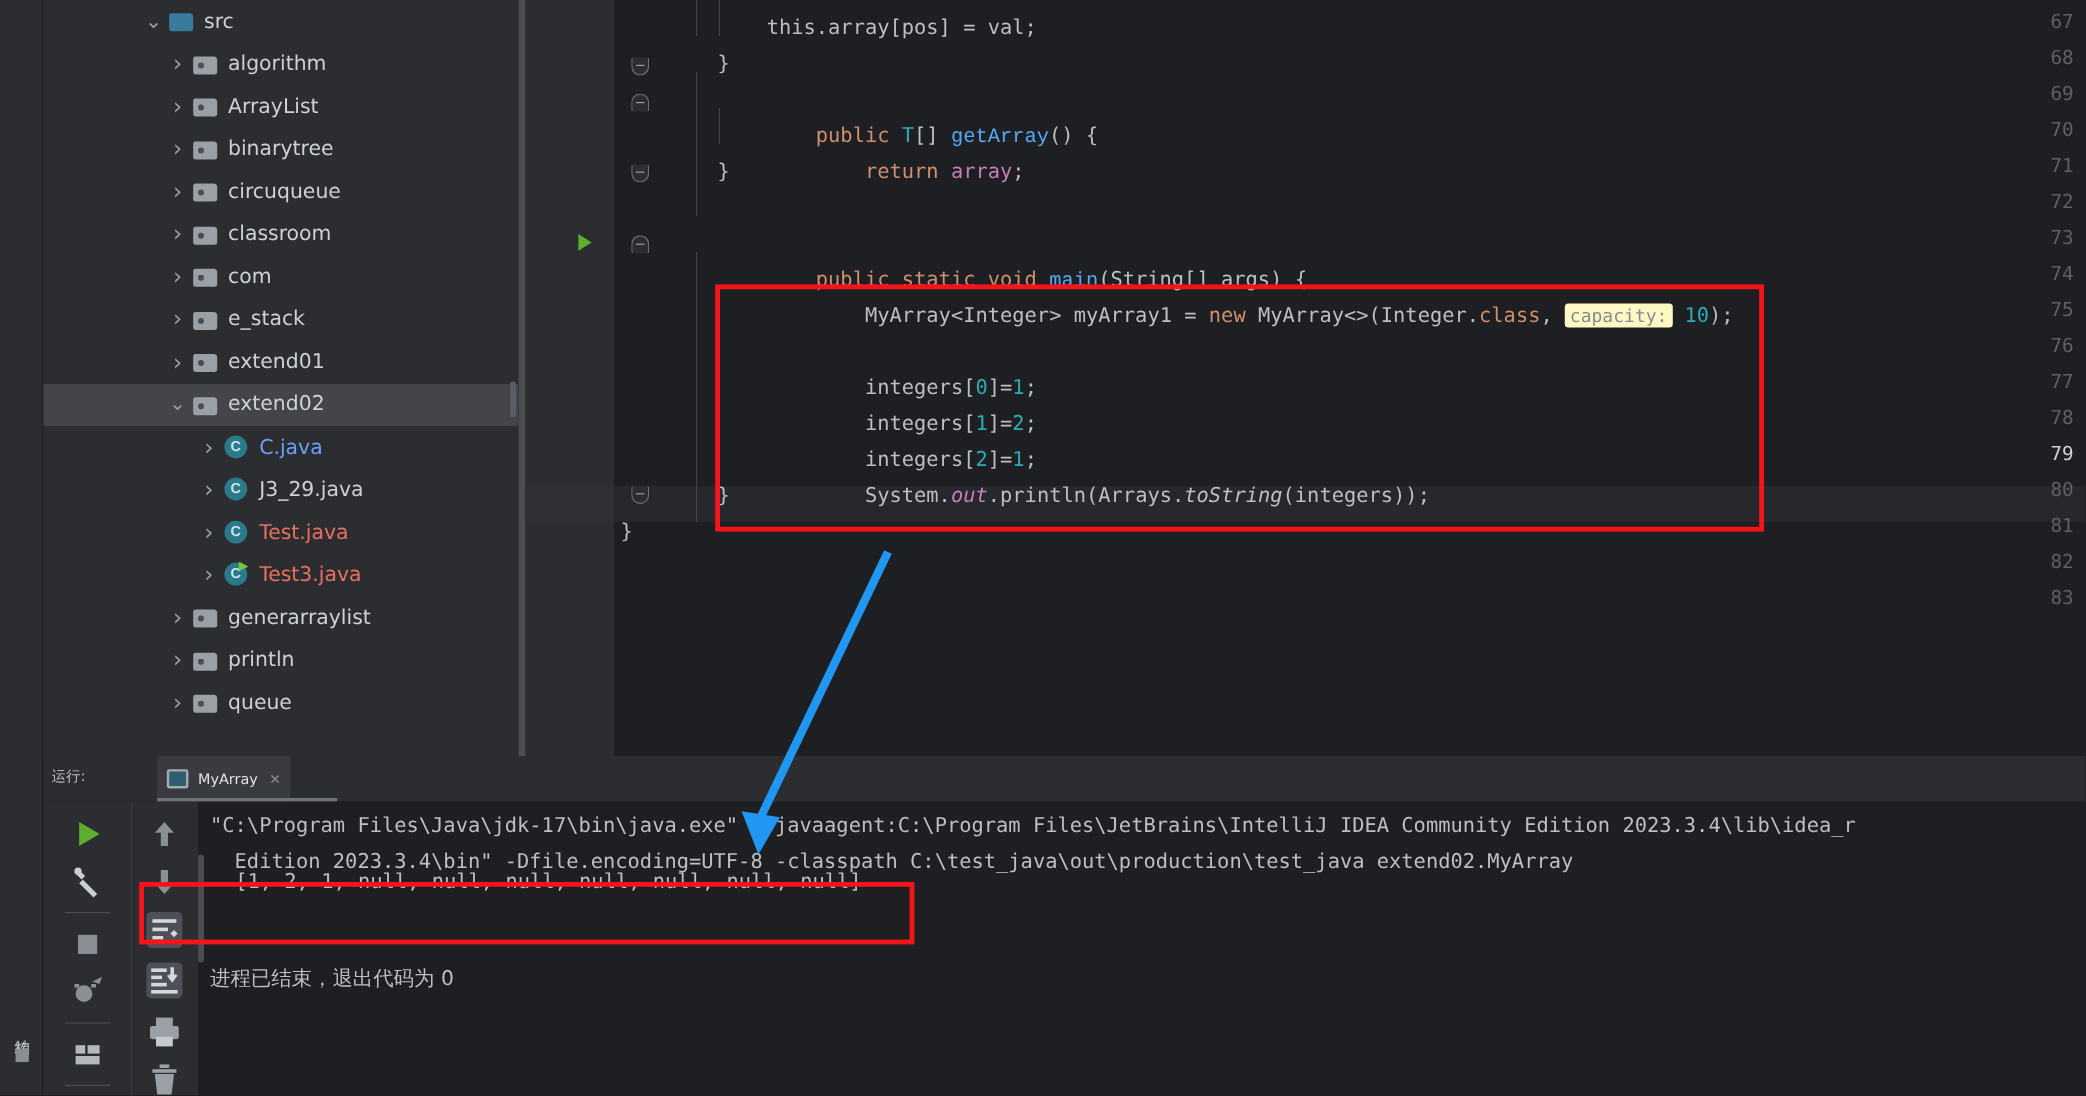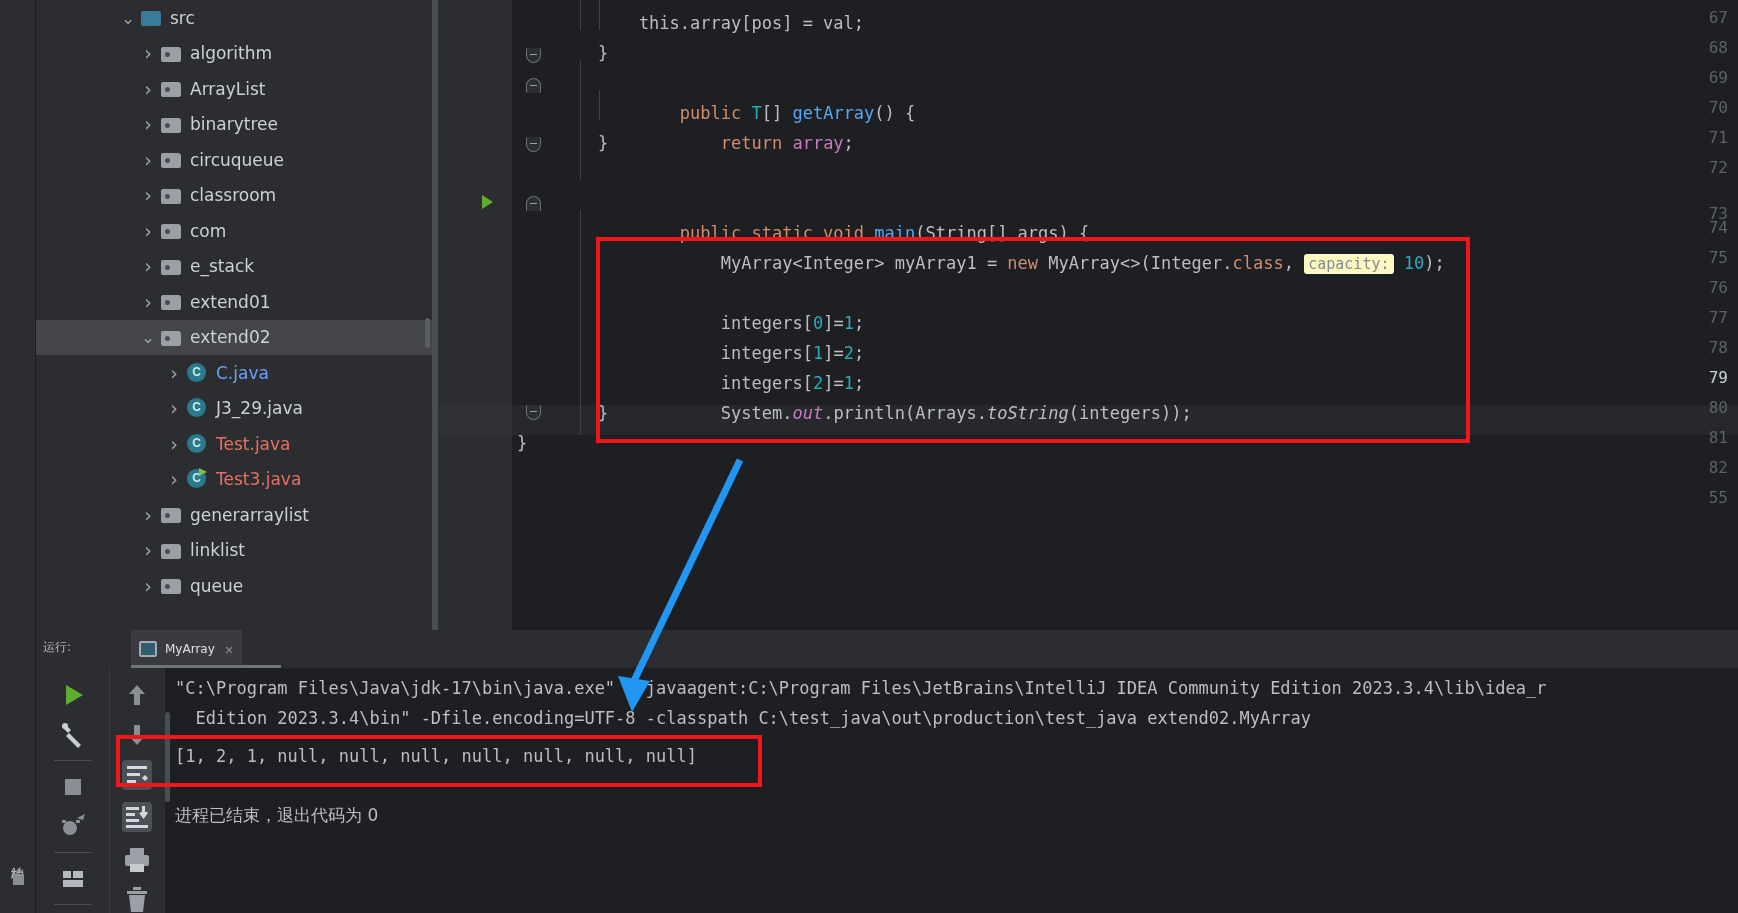--- a/index.html
+++ b/index.html
@@ -113,21 +113,21 @@
     color: #bcbec4; white-space: pre;
   }
   .cl { position: absolute; left: 0; height: 30px; line-height: 30px; }
   .rowhl {
     position: absolute; left: 125px; right: 0; height: 30px; background: #26282e;
   }
   .rowhl.wide { left: 80px; }
 
   
   .kw   { color: #cf8e6d; }
-  .fn   { color: #56a8f5; }
+  .fn   { color: #56a8f5; font-family: Liberation Mono, monospace; }
   .fld  { color: #c77dbb; }
   .num  { color: #2aacb8; }
   .typ  { color: #2aacb8; }
   .plain{ color: #bcbec4; }
   .ital { font-style: italic; }
   .hint {
     color: #868a91; background: #fef9c3; border-radius: 3px;
     padding: 1px 4px; font-size: 15px;
   }
 
@@ -293,21 +293,21 @@
           <span class="label-red">Test3.java</span>
         </div>
         <div class="row i1">
           <span class="chev right"></span>
           <span class="ficon folder-gray"></span>
           <span>generarraylist</span>
         </div>
         <div class="row i1">
           <span class="chev right"></span>
           <span class="ficon folder-gray"></span>
-          <span>linklist</span>
+          <span>println</span>
         </div>
         <div class="row i1">
           <span class="chev right"></span>
           <span class="ficon folder-gray"></span>
           <span>queue</span>
         </div>
       </div>
     <div class="tree-scroll-hint"></div>
   </div>
 
@@ -325,31 +325,31 @@
     <div class="indentline" style="left:167px; top:0px; height:30px;"></div>
     <div class="indentline" style="left:167px; top:90px; height:30px;"></div>
 
     <div id="gutter-nums">
         <div class="lineno" style="top: 8px;">67</div>
         <div class="lineno" style="top: 38px;">68</div>
         <div class="lineno" style="top: 68px;">69</div>
         <div class="lineno" style="top: 98px;">70</div>
         <div class="lineno" style="top: 128px;">71</div>
         <div class="lineno" style="top: 158px;">72</div>
-        <div class="lineno" style="top: 204px;">73</div>
+        <div class="lineno" style="top: 188px;">73</div>
         <div class="lineno" style="top: 218px;">74</div>
         <div class="lineno" style="top: 248px;">75</div>
         <div class="lineno" style="top: 278px;">76</div>
         <div class="lineno" style="top: 308px;">77</div>
         <div class="lineno" style="top: 338px;">78</div>
         <div class="lineno active" style="top: 368px;">79</div>
         <div class="lineno" style="top: 398px;">80</div>
         <div class="lineno" style="top: 428px;">81</div>
         <div class="lineno" style="top: 458px;">82</div>
-        <div class="lineno" style="top: 488px;">55</div>
+        <div class="lineno" style="top: 488px;">83</div>
       </div>
 
     <div class="foldm endbrace" style="top:48px;"></div>
     <div class="foldm startbrace" style="top:78px;"></div>
     <div class="foldm endbrace" style="top:137px;"></div>
     <div class="foldm startbrace" style="top:196px;"></div>
     <div class="foldm endbrace" style="top:405px;"></div>
     <div class="runmark" style="top:195px;"></div>
 
     <div class="code-area">
@@ -479,21 +479,21 @@
           <rect x="15" y="7" width="8" height="3" fill="#9aa0a6"></rect>
           <path d="M11 15 h16 l-2 17 h-12 z" fill="#9aa0a6"></path>
         </svg>
       </div>
     </div>
 
     <div class="console">
       <div class="console-scroll"></div>
       <div class="cline" style="top:10px;">"C:\Program Files\Java\jdk-17\bin\java.exe" "-javaagent:C:\Program Files\JetBrains\IntelliJ IDEA Community Edition 2023.3.4\lib\idea_r</div>
       <div class="cline" style="top:40px;">  Edition 2023.3.4\bin" -Dfile.encoding=UTF-8 -classpath C:\test_java\out\production\test_java extend02.MyArray</div>
-      <div class="cline" style="top:78px;">[1, 2, 1, null, null, null, null, null, null, null]</div>
+      <div class="cline" style="top:57px;margin-left:21px;">[1, 2, 1, null, null, null, null, null, null, null]</div>
       <div class="cline cjk" style="top:136px;">进程已结束，退出代码为 0</div>
     </div>
   </div>
 
   <div class="redbox" style="left:596px; top:237px; width:874px; height:206px;"></div>
 
   <div class="redbox" style="left:116px; top:735px; width:646px; height:52px;"></div>
 
   <svg class="arrow-svg" width="1738" height="913">
     <line x1="740" y1="460" x2="632" y2="685" stroke="#2196f3" stroke-width="7"></line>

